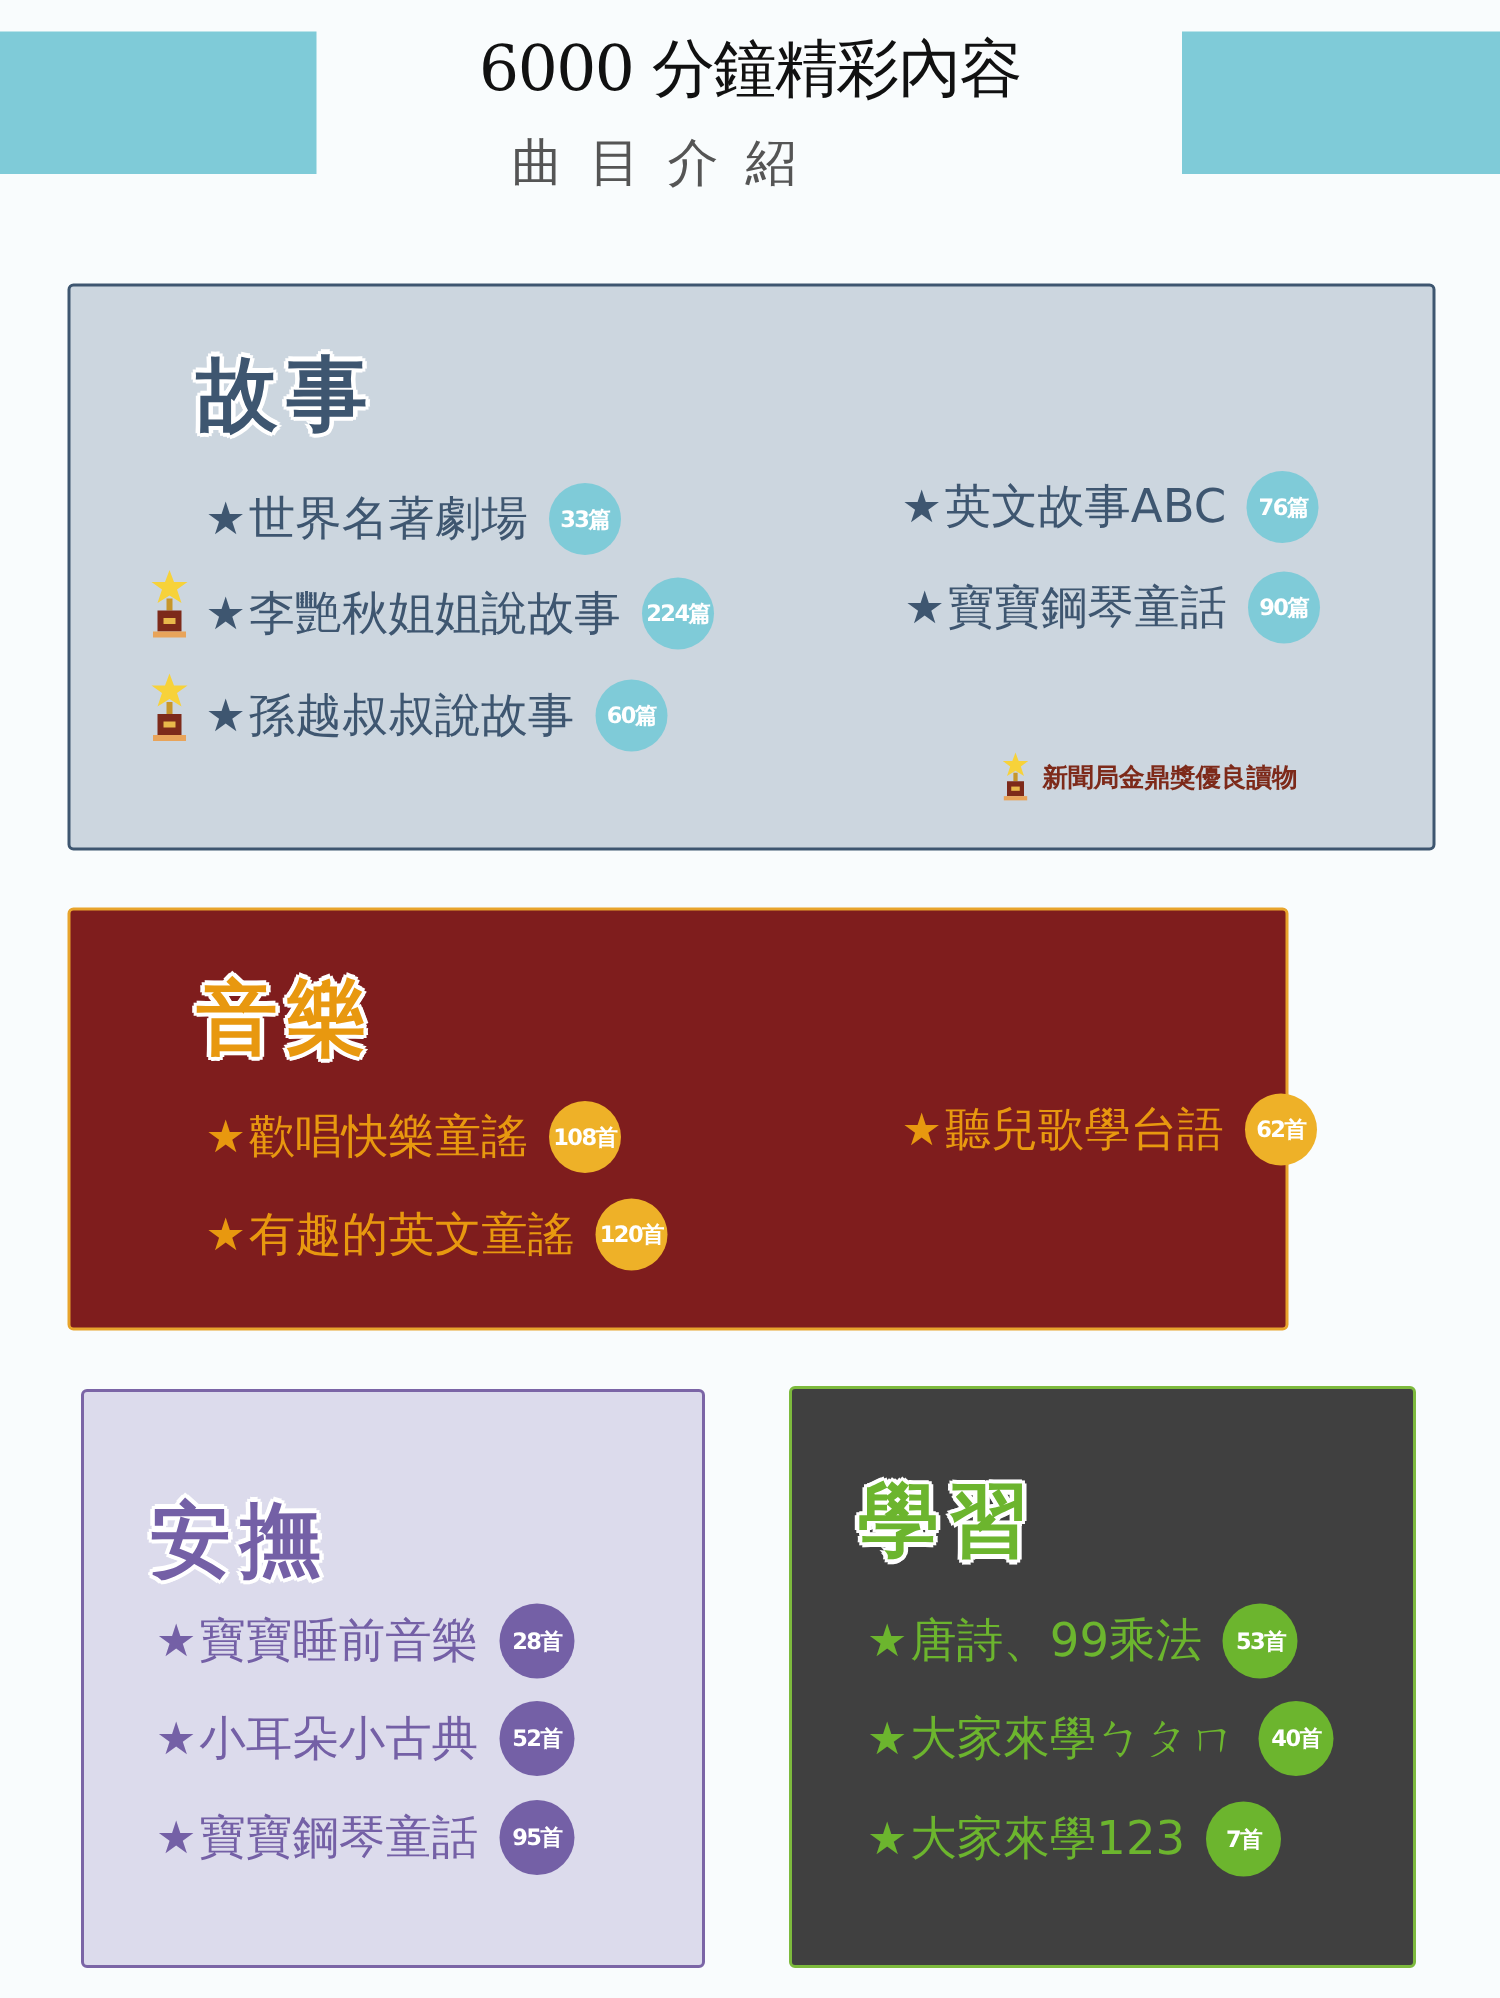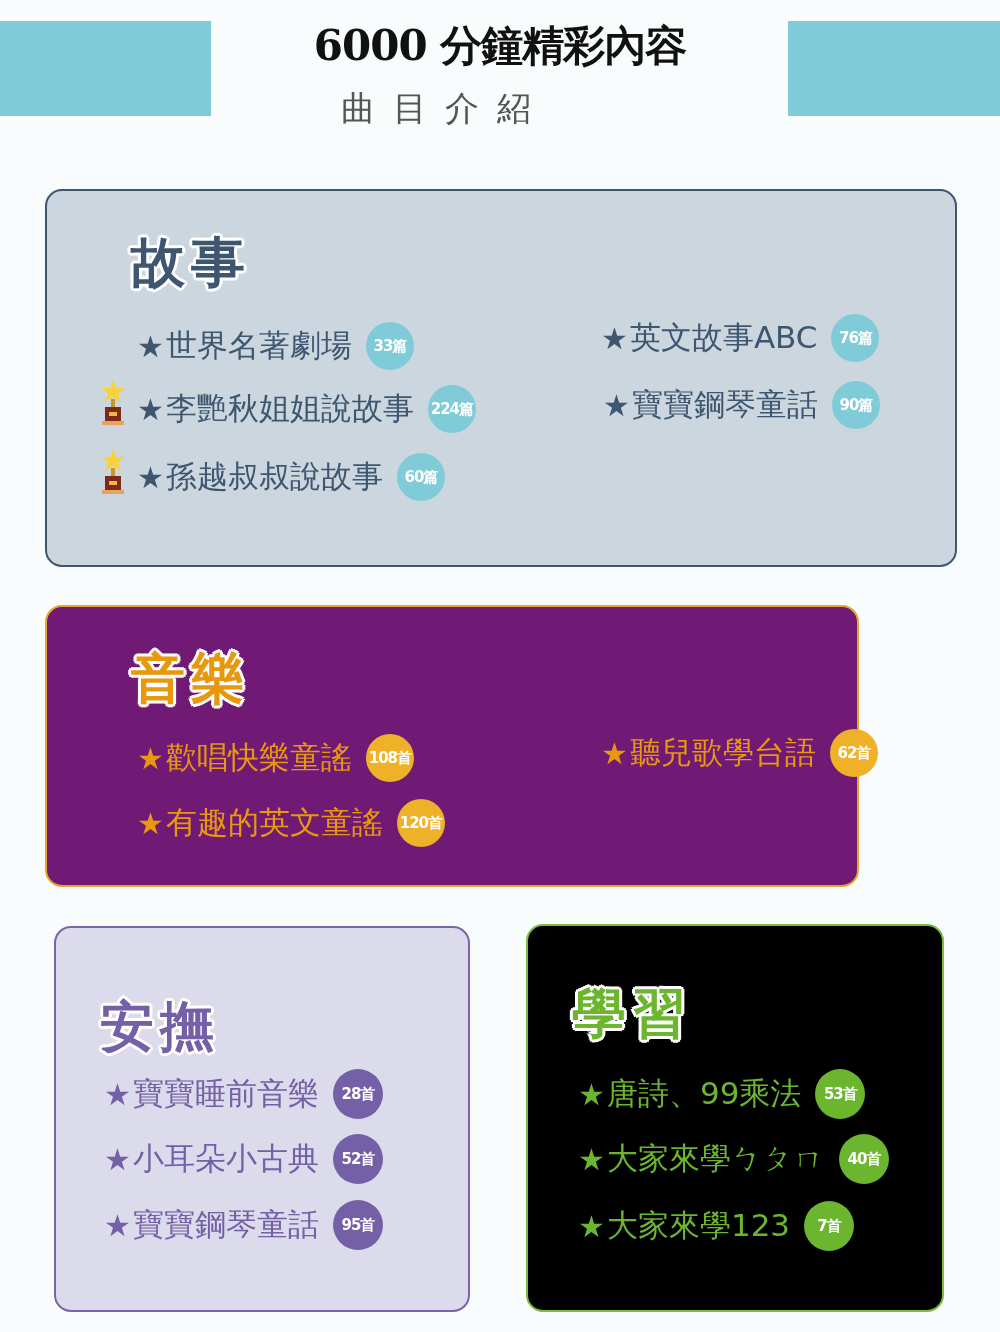--- a/index.html
+++ b/index.html
@@ -4,56 +4,56 @@
   <style>
     * { box-sizing: border-box; margin: 0; padding: 0; }
     html, body { width: 1000px; height: 1332px; background: #f9fcfd; overflow: hidden; }
     body { position: relative; font-family: "DejaVu Sans", sans-serif; }
 
     .deco-bar { position: absolute; top: 21px; height: 95px; background: #7fcbd8; }
     .deco-left { left: 0; width: 211px; }
     .deco-right { left: 788px; width: 212px; }
 
     .page-title { position: absolute; top: 18px; left: 0; width: 1000px; text-align: center;
-      font-family: "DejaVu Serif", serif; font-weight: bold; font-size: 42px; color: #111; letter-spacing: -1px; }
+      font-family: "DejaVu Serif", serif; font-weight: normal; font-size: 42px; color: #111; letter-spacing: -1px; }
     .page-subtitle { position: absolute; top: 86px; left: 0; width: 872px; text-align: center;
       font-size: 34px; color: #555; letter-spacing: 18px; padding-left: 18px; }
 
-    .card { position: absolute; border: 2px solid; border-radius: 17px; }
+    .card { position: absolute; border: 2px solid; border-radius: 4px; }
     .card-title { position: absolute; font-weight: bold; font-size: 54px; letter-spacing: 6px;
       text-shadow: 2px 2px 0 #fff, -2px -2px 0 #fff, 2px -2px 0 #fff, -2px 2px 0 #fff, 0 3px 0 #fff, 3px 0 0 #fff, 0 -3px 0 #fff, -3px 0 0 #fff; }
 
     .item { position: absolute; display: flex; align-items: center; white-space: nowrap; }
     .item-star { font-size: 30px; margin-right: 2px; }
     .item-label { font-size: 31px; }
     .badge { display: inline-flex; align-items: center; justify-content: center; border-radius: 50%;
       color: #fff; font-weight: bold; font-size: 15px; margin-left: 14px; letter-spacing: -1px; text-align: center; }
 
     .trophy { position: absolute; width: 28px; height: 48px; }
 
     
     .card-story { left: 45px; top: 189px; width: 912px; height: 378px; background: #ccd6df; border-color: #3e5670; }
     .card-story .card-title, .card-story .item { color: #3e5670; }
     .card-story .badge { background: #7fcbd8; width: 48px; height: 48px; }
 
     .award-note { position: absolute; left: 620px; top: 310px; display: flex; align-items: center;
       font-size: 17px; font-weight: bold; color: #7d2a1a; }
 
     
-    .card-music { left: 45px; top: 605px; width: 814px; height: 282px; background: #701a75; border-color: #e8a42c; }
+    .card-music { left: 45px; top: 605px; width: 814px; height: 282px; background: #7f1d1d; border-color: #e8a42c; }
     .card-music .card-title, .card-music .item { color: #e8980f; }
     .card-music .badge { background: #eeb128; width: 48px; height: 48px; }
 
     
     .card-soothe { left: 54px; top: 926px; width: 416px; height: 386px; background: #dcdbec; border-color: #7b65a6; }
     .card-soothe .card-title, .card-soothe .item { color: #7460a6; }
     .card-soothe .badge { background: #7460a6; width: 50px; height: 50px; }
 
     
-    .card-learn { left: 526px; top: 924px; width: 418px; height: 388px; background: #000000; border-color: #7dba3d; }
+    .card-learn { left: 526px; top: 924px; width: 418px; height: 388px; background: #404040; border-color: #7dba3d; }
     .card-learn .card-title, .card-learn .item { color: #6cb52e; }
     .card-learn .badge { background: #6cb52e; width: 50px; height: 50px; }
   </style>
 </head>
 <body>
 
 <div class="deco-bar deco-left"></div>
 <div class="deco-bar deco-right"></div>
 
 <h1 class="page-title">6000 分鐘精彩內容</h1>
@@ -98,20 +98,30 @@
     <span class="item-star">★</span>
     <span class="item-label">英文故事ABC</span>
     <span class="badge">76篇</span>
   </div>
   <div class="item" style="left:556px;top:190px;">
     <span class="item-star">★</span>
     <span class="item-label">寶寶鋼琴童話</span>
     <span class="badge">90篇</span>
   </div>
 
+  <div class="award-note">
+    <svg width="20" height="34" viewBox="0 0 28 48" style="margin-right:8px;">
+      <polygon points="14,1 17,9 26,9 19,14 22,23 14,18 6,23 9,14 2,9 11,9" fill="#f7d23a"></polygon>
+      <rect x="12" y="20" width="4" height="8" fill="#c7962a"></rect>
+      <rect x="6" y="28" width="16" height="14" fill="#7d2a1a"></rect>
+      <rect x="10" y="33" width="8" height="4" fill="#e8b84a"></rect>
+      <rect x="3" y="42" width="22" height="4" fill="#e8a45a"></rect>
+    </svg>
+    <span>新聞局金鼎獎優良讀物</span>
+  </div>
 </section>
 
 <section class="card card-music">
   <div class="card-title" style="left:84px;top:36px;">音樂</div>
   <div class="item" style="left:90px;top:127px;">
     <span class="item-star">★</span>
     <span class="item-label">歡唱快樂童謠</span>
     <span class="badge">108首</span>
   </div>
   <div class="item" style="left:90px;top:192px;">

